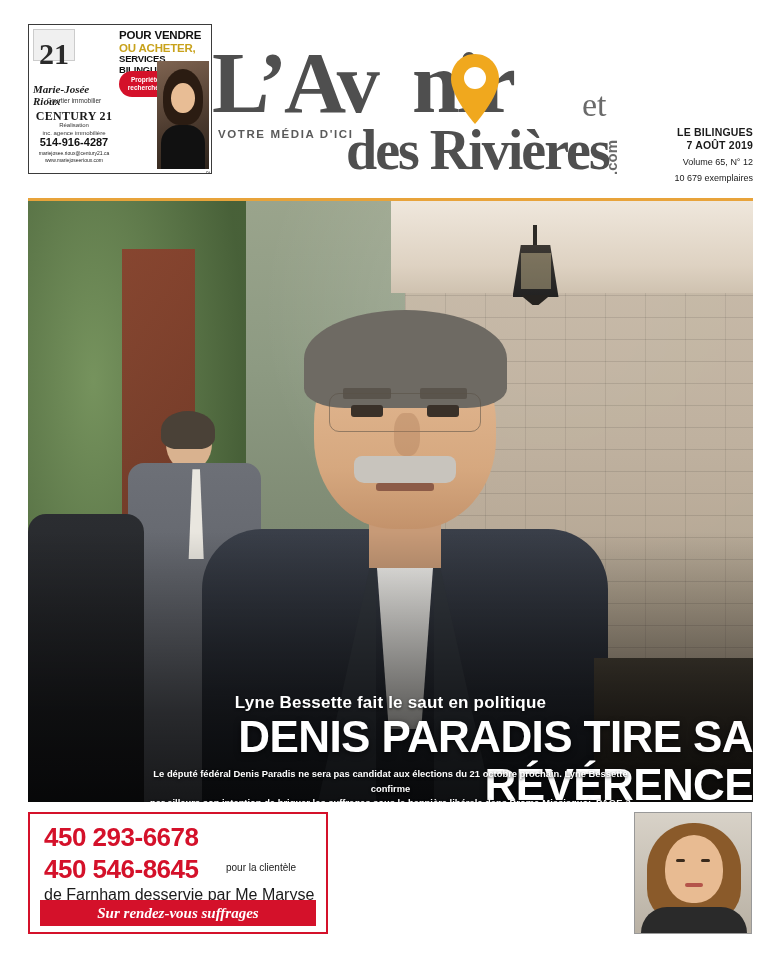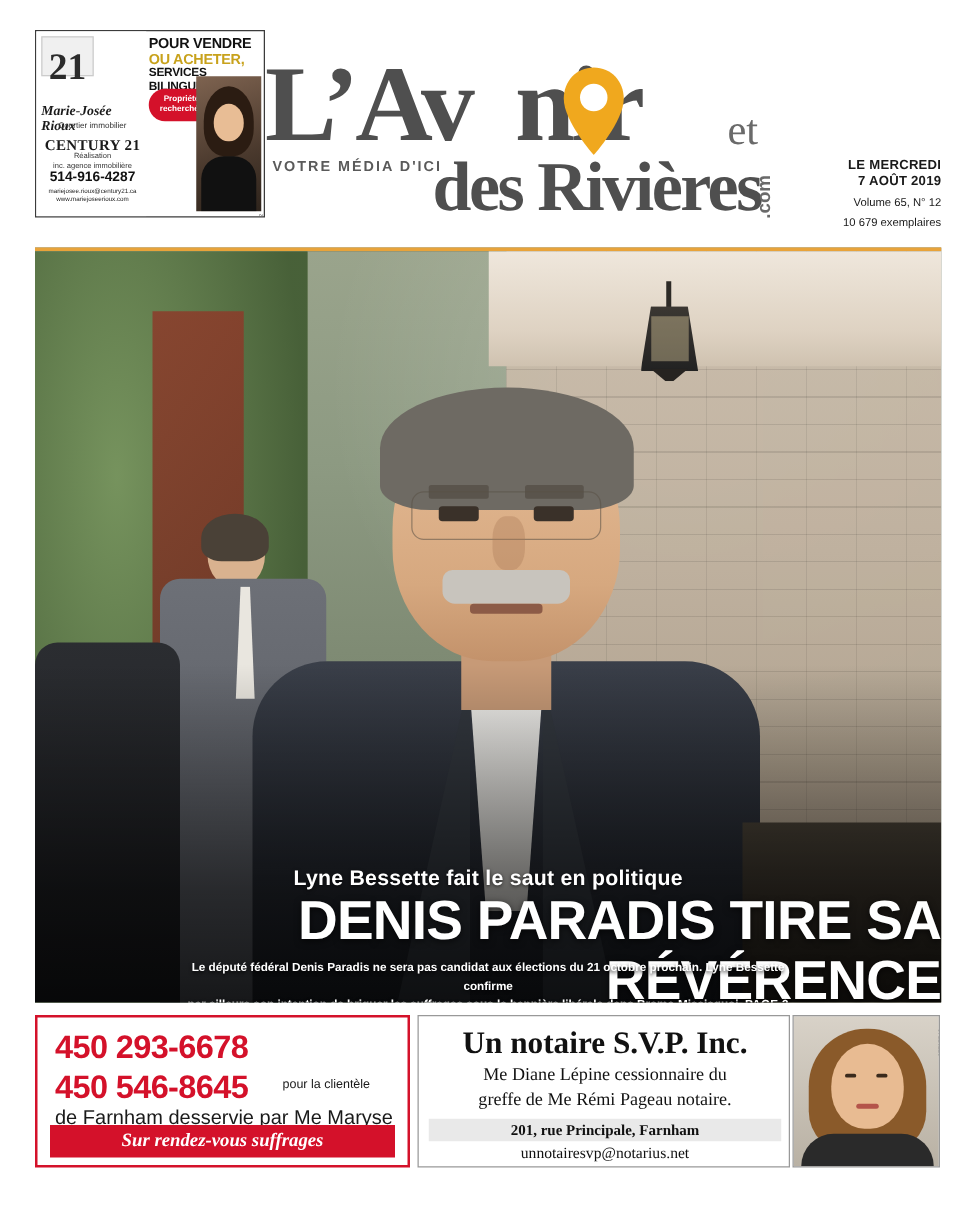--- a/index.html
+++ b/index.html
@@ -701,21 +701,21 @@
           <circle cx="27" cy="26" r="11" fill="#ffffff"></circle>
         </svg>
       </div>
       <div class="mh-et">et</div>
       <div class="mh-tagline">VOTRE MÉDIA D'ICI</div>
       <div class="mh-line2">des Rivières</div>
       <div class="mh-com">.com</div>
     </div>
 
     <div class="issue">
-      <div class="date">LE MERCREDI</div>
+      <div class="date">LE BILINGUES</div>
       <div class="date">7 AOÛT 2019</div>
       <div class="vol">Volume 65, N° 12</div>
       <div class="vol">10 679 exemplaires</div>
     </div>
   </div>
 
   <div class="hero">
     <div class="hero-img">
       <div class="hero-wall"></div>
       <div class="hero-eave"></div>
@@ -769,29 +769,20 @@
   <div class="bottom-ads">
 
     <div class="ad-left">
       <div class="ph1">450 293-6678</div>
       <div class="ph2">450 546-8645</div>
       <div class="cl">pour la clientèle</div>
       <div class="l3">de Farnham desservie par Me Maryse Landry</div>
       <div class="rv">Sur rendez-vous suffrages</div>
     </div>
 
-    <div class="ad-mid">
-      <div class="t1">Un notaire S.V.P. Inc.</div>
-      <div class="t2">
-        <span>Me Diane Lépine cessionnaire du</span><br>
-        <span>greffe de Me Rémi Pageau notaire.</span>
-      </div>
-      <div class="bar">201, rue Principale, Farnham</div>
-      <div class="mail">unnotairesvp@notarius.net</div>
-    </div>
 
     <div class="ad-right">
       <div class="hair"></div>
       <div class="face"></div>
       <div class="eye-l"></div>
       <div class="eye-r"></div>
       <div class="mouth"></div>
       <div class="shoulders"></div>
       <div class="vert">37707548</div>
     </div>

